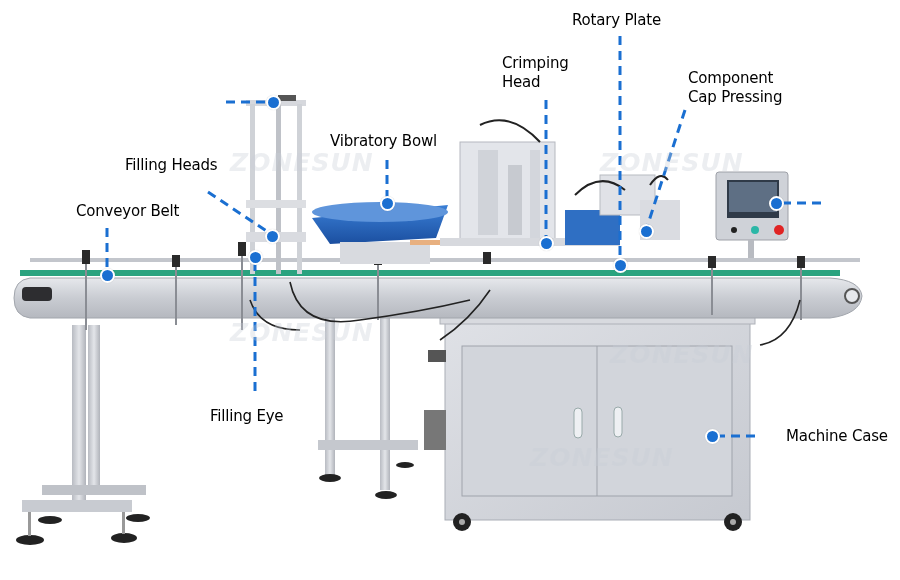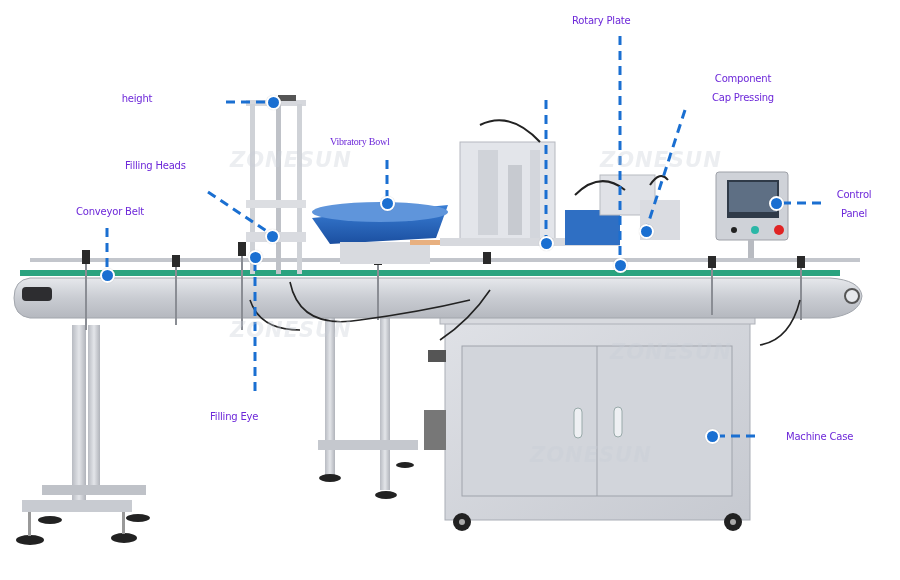--- a/index.html
+++ b/index.html
@@ -1,20 +1,20 @@
 <!DOCTYPE html>
 <html><head>
 <meta charset="utf-8">
 <style>
   html,body{margin:0;padding:0;background:#ffffff;}
   body{width:900px;height:580px;position:relative;overflow:hidden;font-family:"DejaVu Sans","Liberation Sans",sans-serif;}
   .stage{position:absolute;left:0;top:0;width:900px;height:580px;}
-  .label{position:absolute;color:#6d28d9;font-size:10px;line-height:19px;text-align:center;white-space:nowrap;letter-spacing:-0.2px;}
+  .label{position:absolute;color:#000000;font-size:15px;line-height:19px;text-align:left;white-space:nowrap;letter-spacing:-0.2px;}
   .dot{position:absolute;width:11px;height:11px;border-radius:50%;background:#1a6fd1;border:2px solid #ffffff;box-shadow:0 0 1px rgba(0,0,0,.2);}
-  .wm{position:absolute;color:rgba(200,205,215,0.35);font-size:21px;font-style:italic;font-weight:bold;letter-spacing:1px;}
+  .wm{position:absolute;color:rgba(200,205,215,0.35);font-size:25px;font-style:italic;font-weight:bold;letter-spacing:1px;}
   svg{position:absolute;left:0;top:0;}
 </style>
 </head>
 <body>
 
 <div class="stage">
 
   <svg width="900" height="580" viewBox="0 0 900 580">
     <defs>
       <linearGradient id="steel" x1="0" y1="0" x2="0" y2="1">
@@ -172,41 +172,40 @@
   <div class="dot" style="left:100px;top:268px;"></div>
   <div class="dot" style="left:380px;top:196px;"></div>
   <div class="dot" style="left:539px;top:236px;"></div>
   <div class="dot" style="left:613px;top:258px;"></div>
   <div class="dot" style="left:639px;top:224px;"></div>
   <div class="dot" style="left:769px;top:196px;"></div>
   <div class="dot" style="left:248px;top:250px;"></div>
   <div class="dot" style="left:705px;top:429px;"></div>
 
   <div class="label" style="left:52px;top:89px;width:170px;">
-    <div>height</div>
   </div>
   <div class="label" style="left:125px;top:156px;">
     <div>Filling Heads</div>
   </div>
   <div class="label" style="left:52px;top:202px;margin-left:24px;">
     <div>Conveyor Belt</div>
   </div>
-  <div class="label" style="left:330px;top:132px;font-family:Liberation Serif, serif;">
+  <div class="label" style="left:330px;top:132px;">
     <div>Vibratory Bowl</div>
+  </div>
+  <div class="label" style="left:502px;top:54px;width:78px;">
+    <div>Crimping</div>
+    <div>Head</div>
   </div>
   <div class="label" style="left:572px;top:11px;">
     <div>Rotary Plate</div>
   </div>
   <div class="label" style="left:688px;top:69px;width:110px;">
     <div>Component</div>
     <div>Cap Pressing</div>
   </div>
-  <div class="label" style="left:824px;top:185px;width:60px;">
-    <div>Control</div>
-    <div>Panel</div>
-  </div>
   <div class="label" style="left:210px;top:407px;">
     <div>Filling Eye</div>
   </div>
   <div class="label" style="left:766px;top:427px;margin-left:20px;">
     <div>Machine Case</div>
   </div>
 </div>
 
 </body></html>

